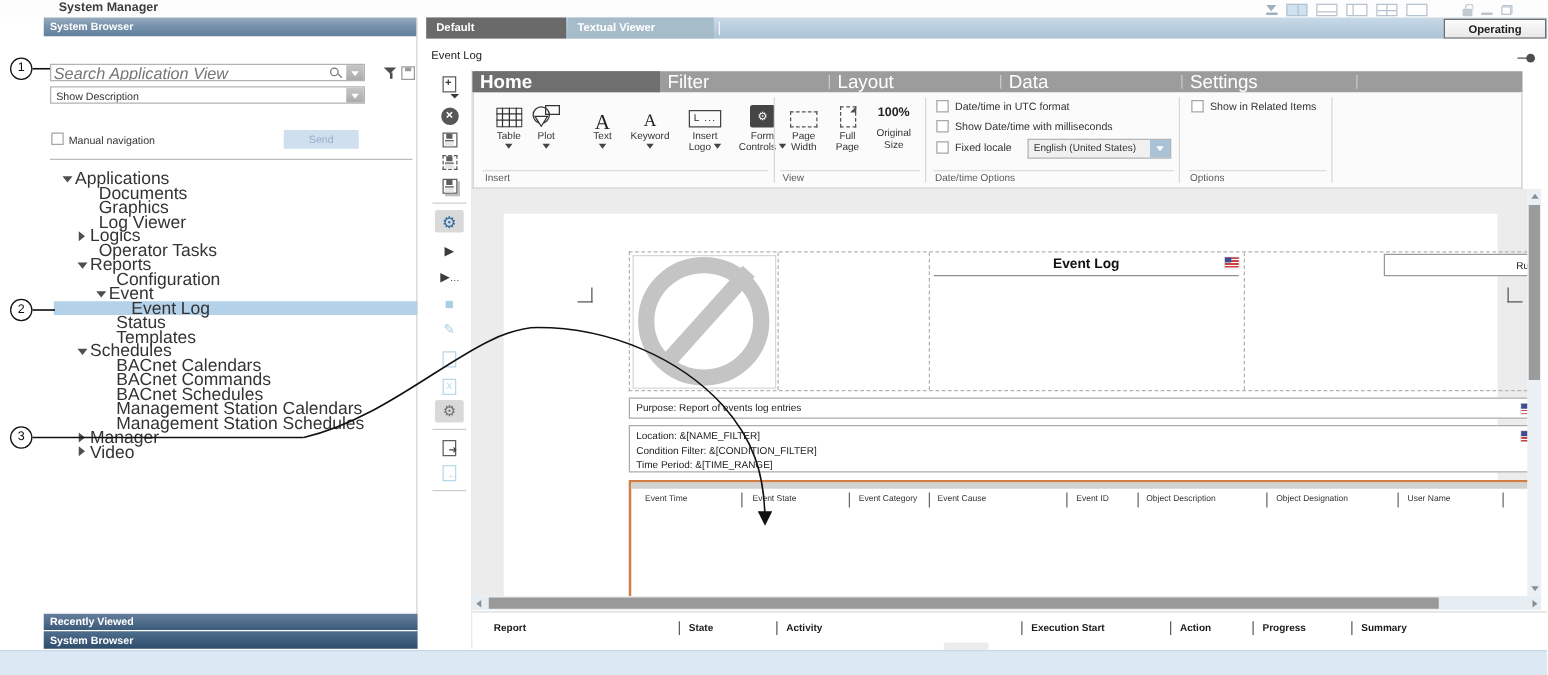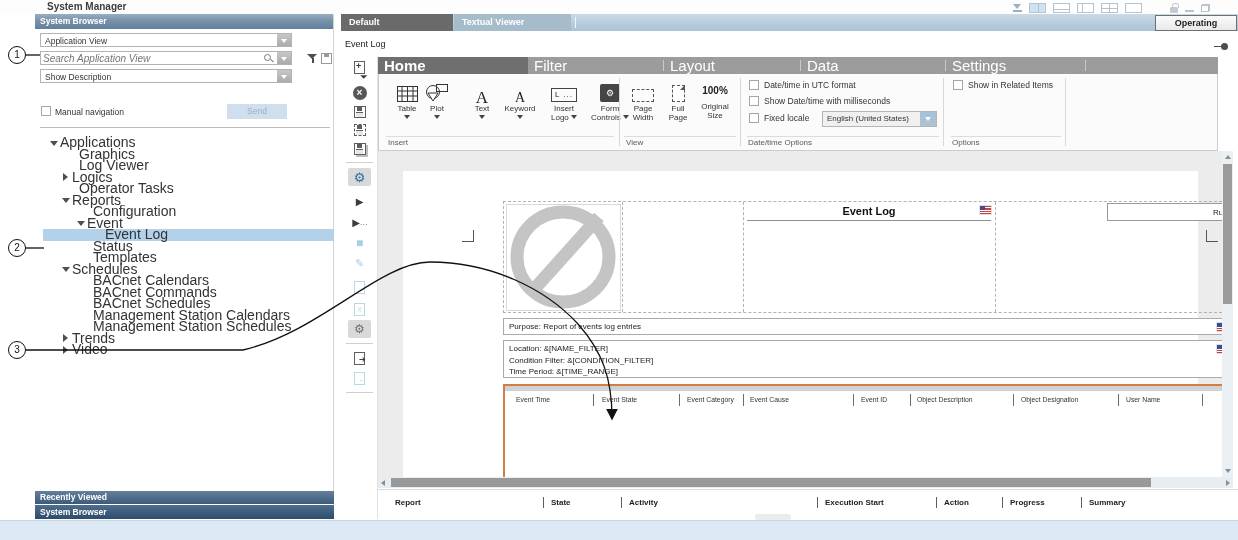--- a/index.html
+++ b/index.html
@@ -30,21 +30,21 @@
   
   #left-panel { position:absolute; left:35px; top:14px; width:299px; height:505px; background:#fff; border-right:1px solid #d4d4d4; }
   .blue-hdr { height:15px; background:linear-gradient(180deg,#98adc0 0%, #7792ab 45%, #617f9c 100%); color:#fff; font-weight:bold; font-size:8.5px; line-height:15px; padding-left:5px; }
   #rv-bar { position:absolute; left:0; top:477px; width:299px; height:13px; background:linear-gradient(180deg,#647f9b,#3c5b7b); color:#fff; font-weight:bold; font-size:8.5px; line-height:13px; padding-left:5px; border-bottom:1px solid #2c4usi; }
   #sb-bar { position:absolute; left:0; top:491px; width:299px; height:14px; background:linear-gradient(180deg,#4f6d8c,#2e4c6b); color:#fff; font-weight:bold; font-size:8.5px; line-height:14px; padding-left:5px; }
 
   .fld { position:absolute; left:5px; width:252px; height:14px; background:#fff; border:1px solid #b3b3b3; font-size:8.5px; line-height:12px; }
   .fld .txt { position:absolute; left:4px; top:1px; color:#333; }
   .dd-btn { position:absolute; right:0; top:0; width:14px; height:12px; background:linear-gradient(180deg,#c7c7c7,#ababab); }
   .dd-btn::before { content:""; position:absolute; left:3.5px; top:4.5px; border-left:3.5px solid transparent; border-right:3.5px solid transparent; border-top:4px solid #fff; }
-  #search-input { position:absolute; left:2px; top:0; width:215px; height:12px; border:none; outline:none; font-family:"Liberation Sans",sans-serif; font-size:10px; font-style:italic; color:#999; background:transparent; }
+  #search-input { position:absolute; left:2px; top:0; width:215px; height:12px; border:none; outline:none; font-family:"Liberation Sans",sans-serif; font-size:13px; font-style:italic; color:#999; background:transparent; }
   .mag-ic { position:absolute; right:18px; top:2px; width:9px; height:9px; }
   .mag-ic::before { content:""; position:absolute; left:0; top:0; width:5px; height:5px; border:1.4px solid #777; border-radius:50%; }
   .mag-ic::after { content:""; position:absolute; left:5.5px; top:5.5px; width:3.5px; height:1.4px; background:#777; transform:rotate(45deg); }
   .funnel-ic { position:absolute; width:11px; height:11px; }
   .funnel-ic::before { content:""; position:absolute; left:0; top:1px; border-left:5.5px solid transparent; border-right:5.5px solid transparent; border-top:5px solid #4c4c4c; }
   .funnel-ic::after { content:""; position:absolute; left:4.5px; top:5px; width:2px; height:5px; background:#4c4c4c; }
   .floppy { position:absolute; width:11px; height:11px; border:1.3px solid #9a9a9a; }
   .floppy::before { content:""; position:absolute; left:2px; top:0; width:4.5px; height:3px; background:#9a9a9a; }
   .cb { width:10px; height:10px; background:#fff; border:1px solid #a6a6a6; display:inline-block; }
   #send-btn { position:absolute; left:192px; top:90px; width:60px; height:15px; background:#cfdfee; color:#96b0c8; font-size:8.5px; text-align:center; line-height:15px; }
@@ -179,24 +179,20 @@
       <span style="width:14px;"></span>
       <span class="lock-ic"></span>
       <span class="min-ic"></span>
       <span class="rest-ic"></span>
     </div>
   </div>
 
   <div id="left-panel">
     <div class="blue-hdr">System Browser</div>
 
-    <div class="fld" style="top:19px;">
-      <span class="txt">Application View</span>
-      <span class="dd-btn"></span>
-    </div>
 
     <div class="fld" style="top:37px;">
       <input id="search-input" placeholder="Search Application View" style="">
       <span class="mag-ic"></span>
       <span class="dd-btn"></span>
     </div>
     <span class="funnel-ic" style="left:272px; top:39px;"></span>
     <span class="floppy" style="left:286px; top:39px;"></span>
 
     <div class="fld" style="top:55px;">
@@ -209,20 +205,23 @@
     <div id="send-btn">Send</div>
 
     <div id="panel-sep"></div>
 
     <div id="tree">
       <div class="trow L0">
           <span class="exp o"></span>
           <span class="lbl">Applications</span>
         </div>
       <div class="trow L2">
+          <span class="lbl">Documents</span>
+        </div>
+      <div class="trow L2">
           <span class="lbl">Graphics</span>
         </div>
       <div class="trow L2">
           <span class="lbl">Log Viewer</span>
         </div>
       <div class="trow L1">
           <span class="exp c"></span>
           <span class="lbl">Logics</span>
         </div>
       <div class="trow L2">
@@ -262,21 +261,21 @@
           <span class="lbl">BACnet Schedules</span>
         </div>
       <div class="trow L3" style="padding-left:48px;">
           <span class="lbl">Management Station Calendars</span>
         </div>
       <div class="trow L3" style="padding-left:48px;">
           <span class="lbl">Management Station Schedules</span>
         </div>
       <div class="trow L1">
           <span class="exp c"></span>
-          <span class="lbl">Trends</span>
+          <span class="lbl">Manager</span>
         </div>
       <div class="trow L1">
           <span class="exp c"></span>
           <span class="lbl">Video</span>
         </div>
     </div>
 
     <div id="rv-bar">Recently Viewed</div>
     <div id="sb-bar">System Browser</div>
   </div>

